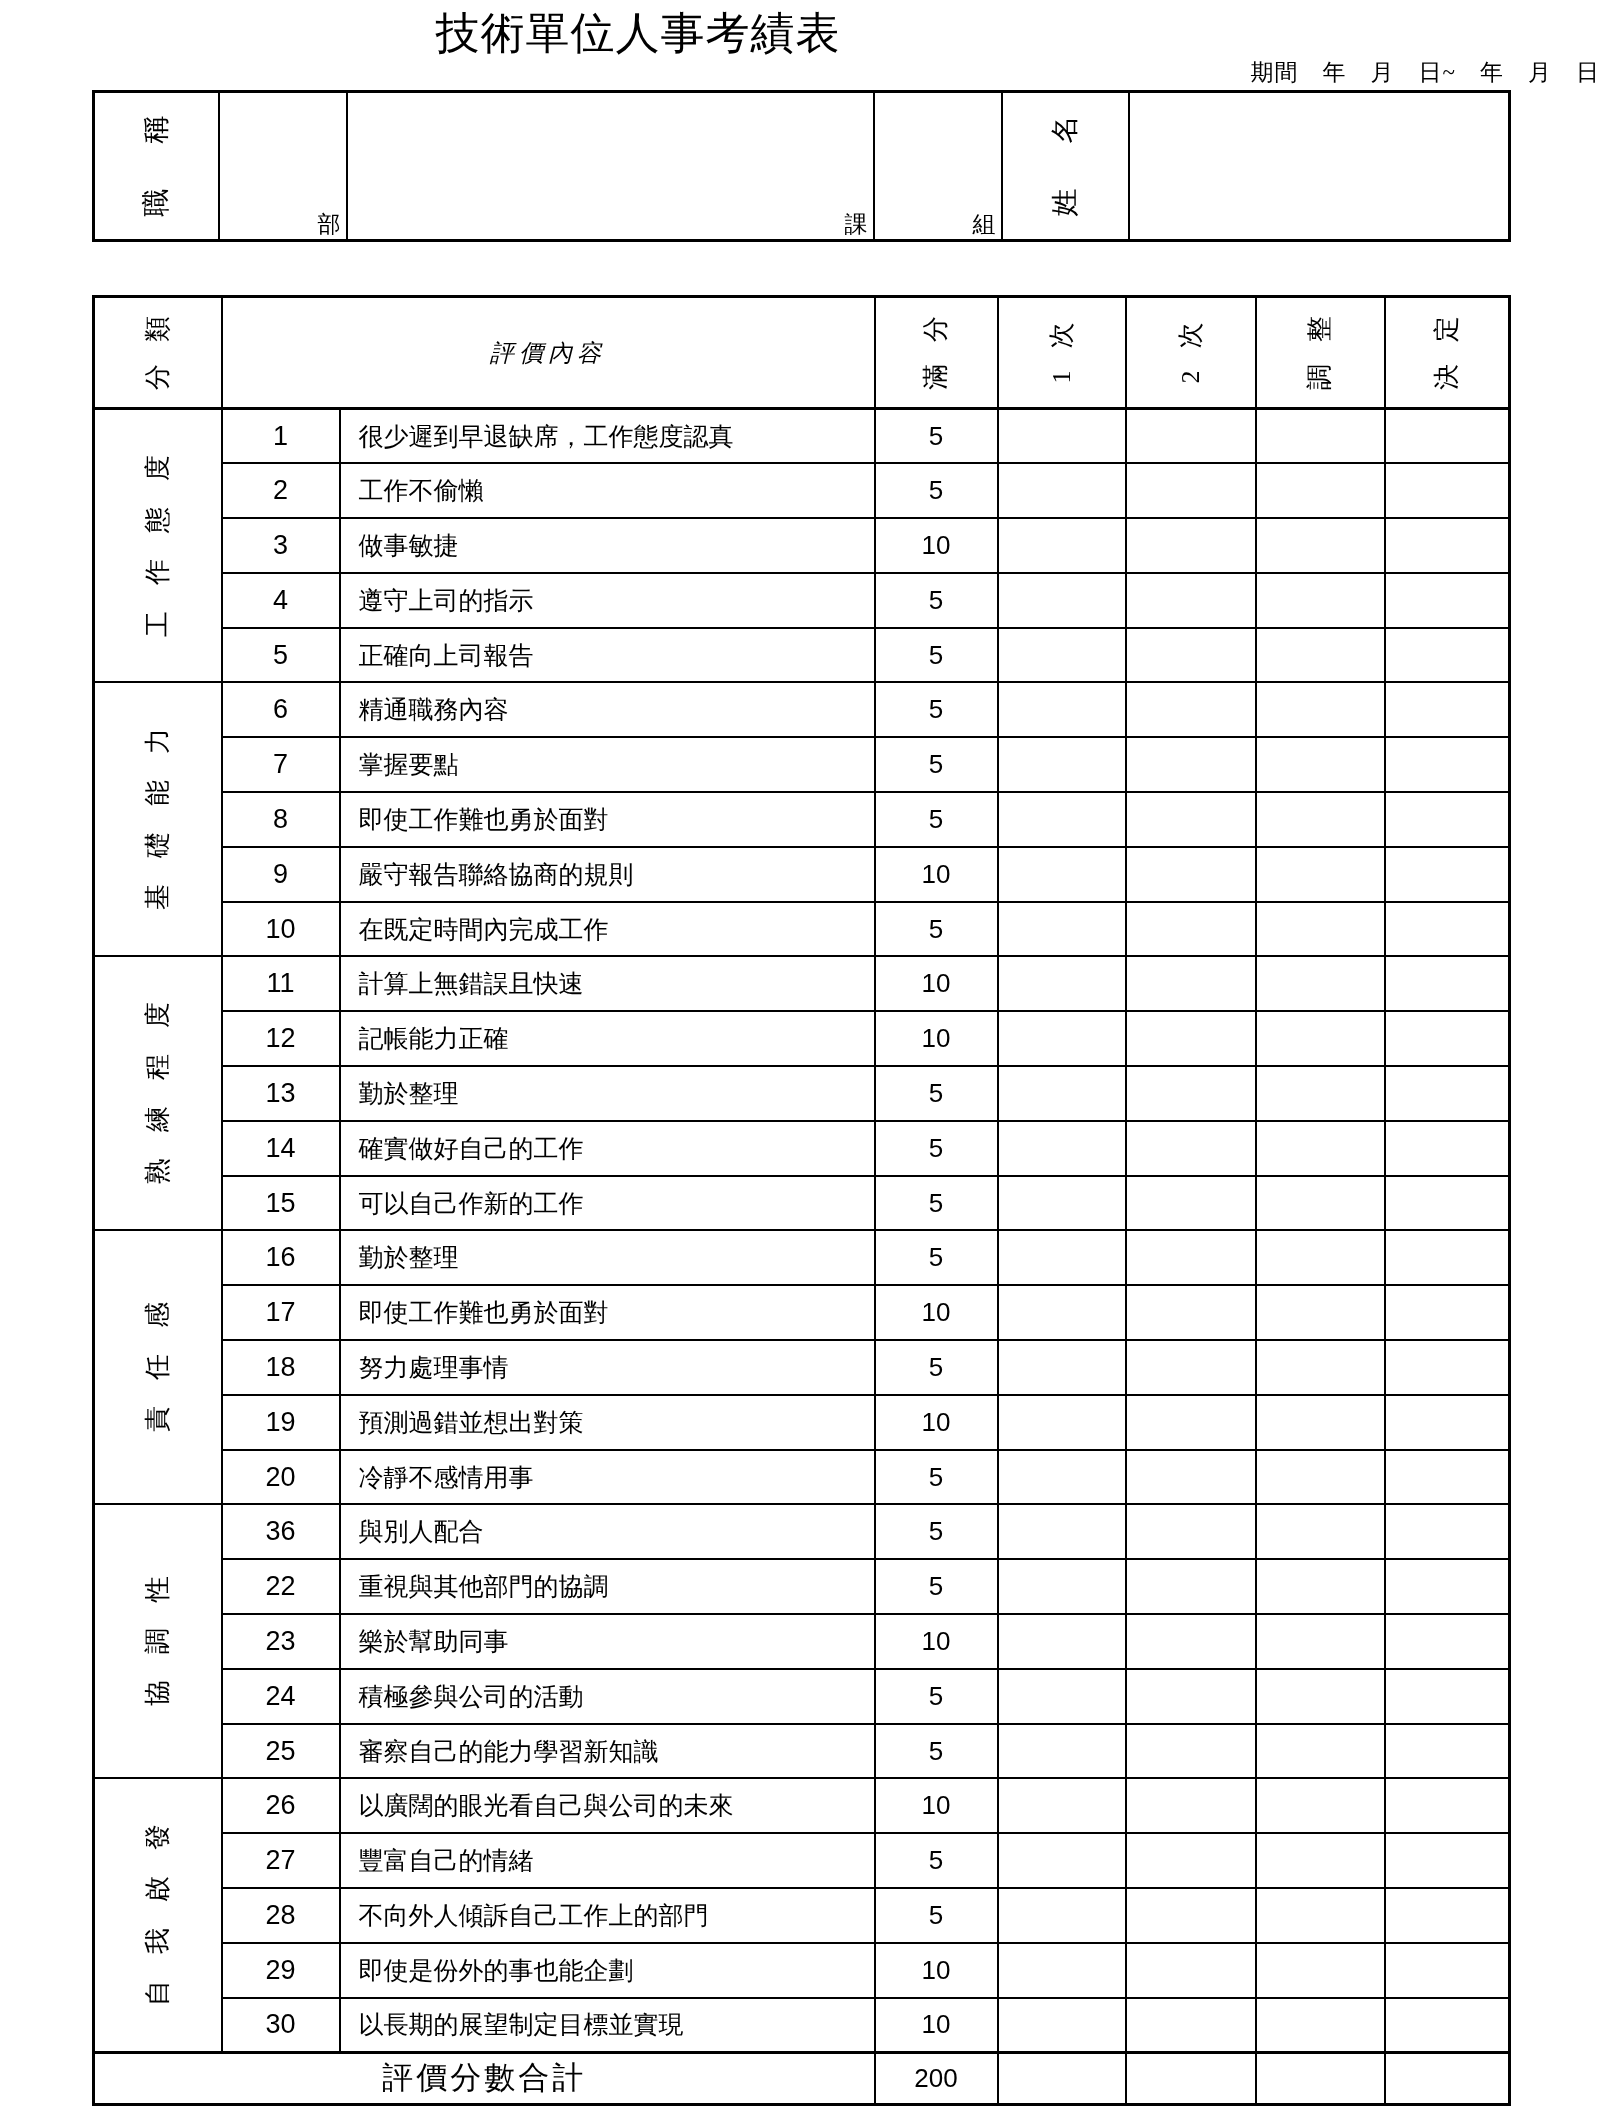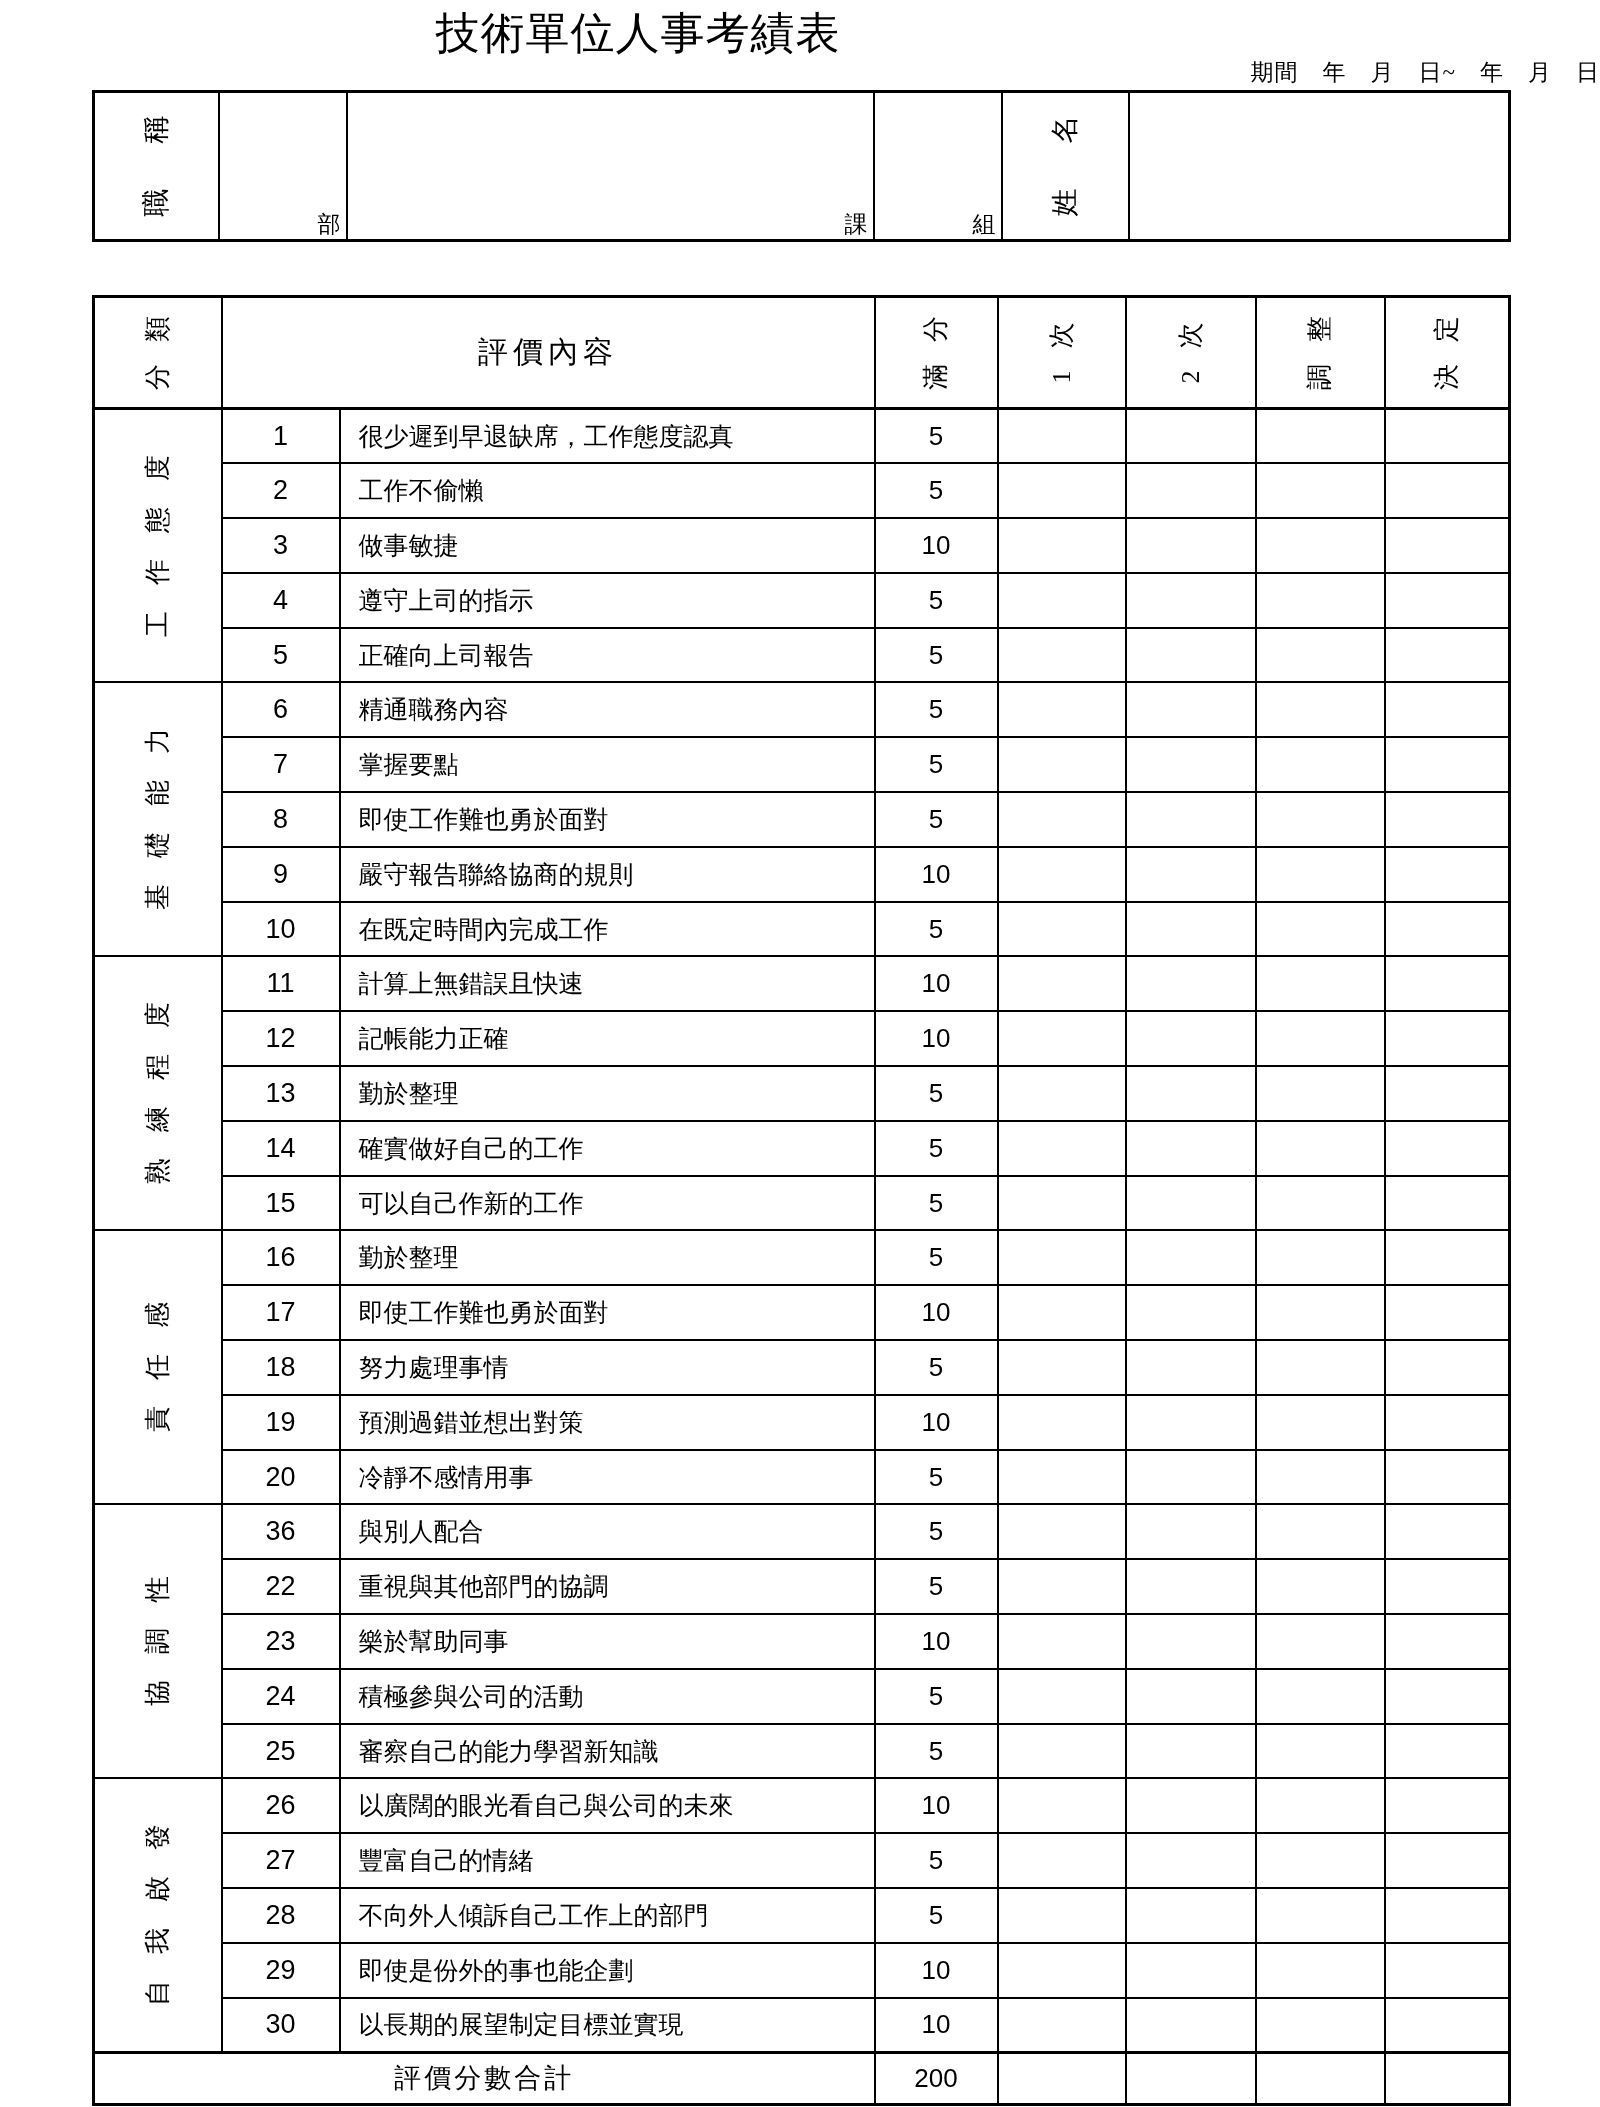--- a/index.html
+++ b/index.html
@@ -34,35 +34,35 @@
   .vhead{font-size:26px;letter-spacing:0.85em;padding-left:0.85em;}
   .cat-text{font-size:26px;letter-spacing:1em;padding-left:1em;}
   
   .eval-table{
     position:absolute;left:92px;top:295px;width:1416px;
     border:3px solid #000;
   }
   .eval-table th,.eval-table td{border:2px solid #000;padding:0;position:relative;}
   .eval-table thead tr{height:112px;}
   .eval-table thead tr th{border-bottom:3px solid #000;font-weight:400;}
-  .th-content{font-size:30px;letter-spacing:5px;}
+  .th-content{font-size:24px;letter-spacing:5px;font-style:italic;}
   .eval-table tbody tr{height:54.8px;}
   td.num{
     text-align:center;font-size:27px;
     font-family:"Liberation Sans","DejaVu Sans",sans-serif;
   }
   td.item-text{text-align:left;padding-left:18px;font-size:25px;}
   td.score{
     text-align:center;font-size:26px;
     font-family:"Liberation Sans","DejaVu Sans",sans-serif;
   }
   .eval-table tfoot tr{height:52px;}
   .eval-table tfoot td{border-top:3px solid #000;}
   .total-label{
-    text-align:center;font-size:27px;letter-spacing:3px;
+    text-align:center;font-size:31px;letter-spacing:3px;
     padding-left:128px; 
   }
 </style>
 </head>
 <body>
 
 <h1 class="title">技術單位人事考績表</h1>
 <div class="subtitle">期間　年　月　日~　年　月　日</div>
 
 <table class="info-table">

